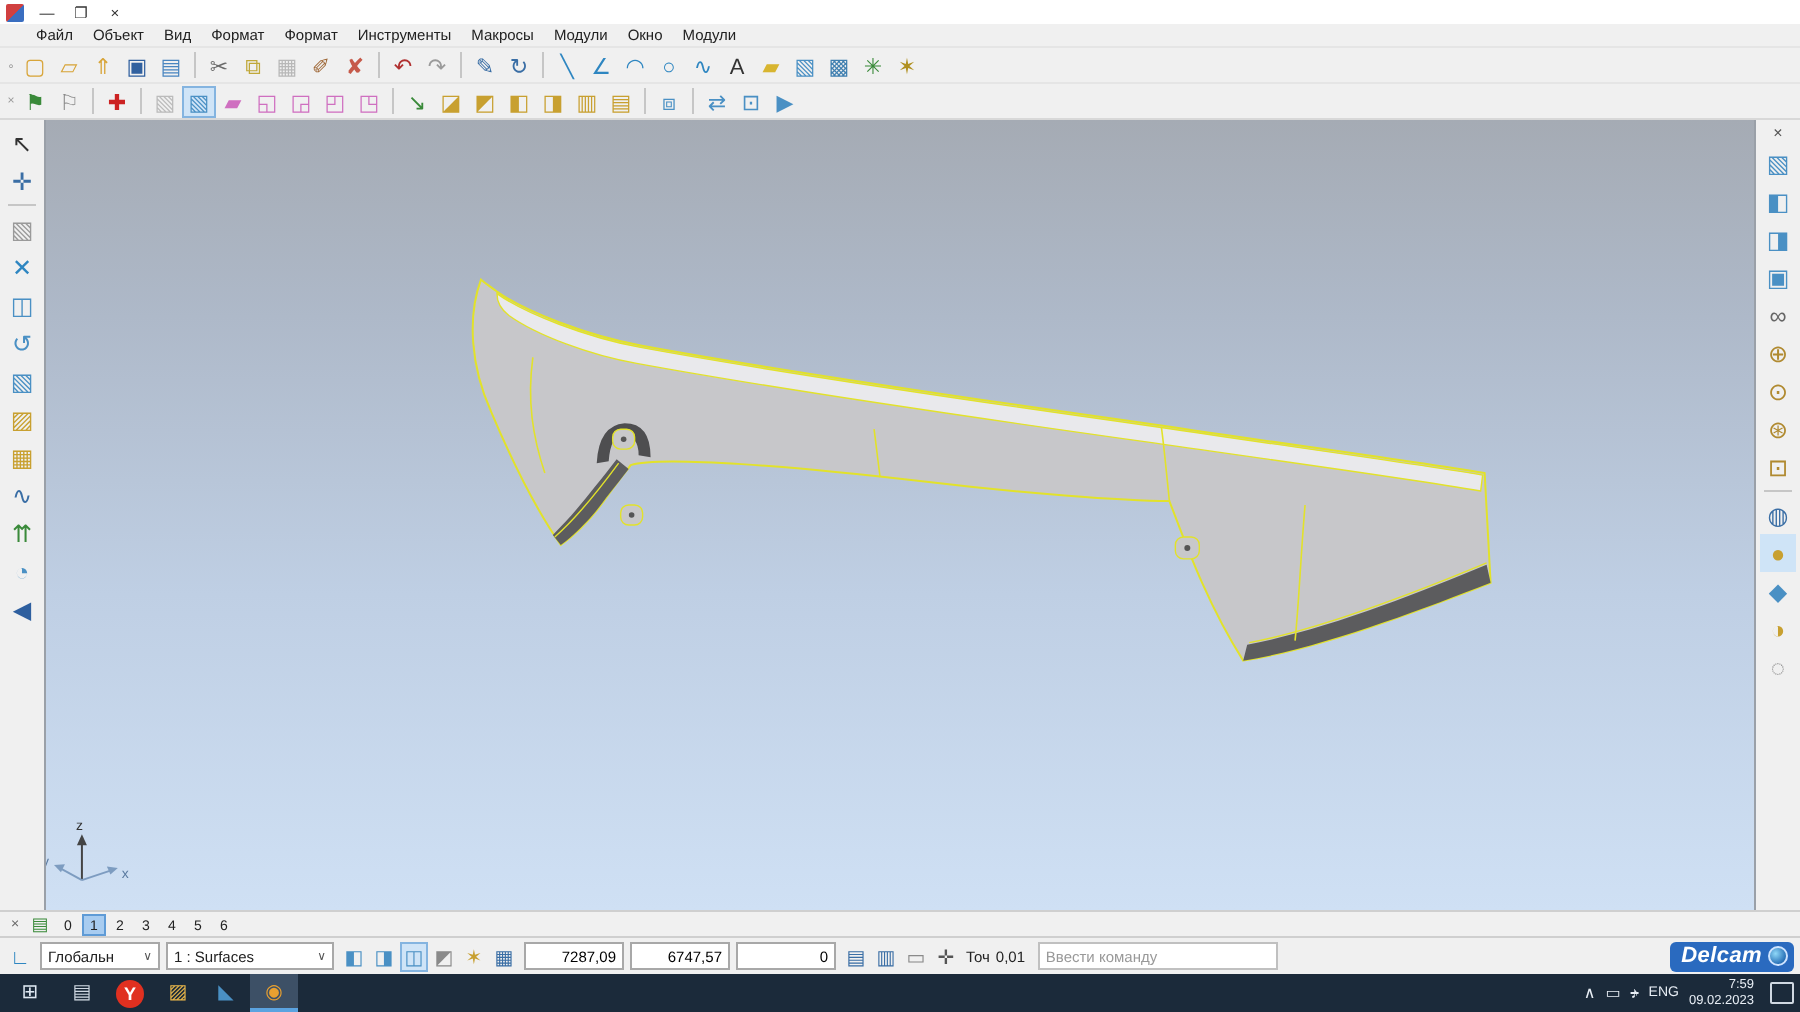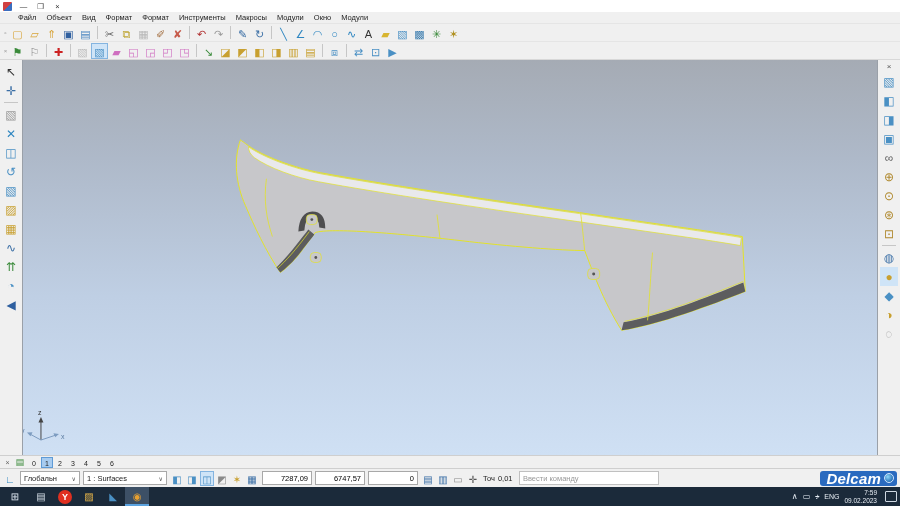--- a/index.html
+++ b/index.html
@@ -57,26 +57,26 @@
   .sb-icon { font-size:10px; width:14px; text-align:center; border:1px solid transparent; height:15px; line-height:15px;}
   .sb-icon.sel { background:#cfe4f7; border:1px solid #84b4e0; }
   .dd { background:#fff; border:1px solid #a8a8a8; height:14px; display:flex; align-items:center;
     justify-content:space-between; font-size:7.5px; color:#222; padding:0 3px; gap:3px; }
   .dd .chev { font-size:6px; color:#555; }
   .dd.workplane { width:60px; } .dd.level { width:84px; }
   .coord { width:50px; height:14px; border:1px solid #a8a8a8; background:#fff; font-size:7.5px;
     text-align:right; padding:0 3px; font-family:"Liberation Sans",sans-serif; }
   .tol-label { font-size:7.5px; color:#222; }
   .tol-value { font-size:7.5px; color:#222; width:18px; }
-  .cmd { width:140px; height:14px; border:1px solid #c0c0c0; background:#fff; font-size:7.5px;
+  .cmd { width:120px; height:14px; border:1px solid #c0c0c0; background:#fff; font-size:7.5px;
     padding:0 3px; font-family:"Liberation Sans",sans-serif; }
   .cmd::placeholder { color:#999; }
   .delcam { margin-left:auto; background:#2a6abf; color:#fff; height:15px; border-radius:3px;
     display:flex; align-items:center; gap:3px; padding:0 3px 0 6px; }
-  .delcam .logo-text { font-size:15px; font-weight:bold; font-style:italic; letter-spacing:.2px; }
+  .delcam .logo-text { font-size:11px; font-weight:bold; font-style:italic; letter-spacing:.2px; }
   .delcam .globe { width:10px; height:10px; border-radius:50%;
     background:radial-gradient(circle at 35% 35%, #8fd8f8, #2a72b8 70%, #174f86); border:1px solid #cfe4ff; }
 
   
   .taskbar { height:19px; background:#1b2a3a; display:flex; align-items:center; padding:0 3px; gap:2px; }
   .taskbar .icon { width:24px; height:19px; font-size:10px; line-height:19px; text-align:center; color:#dfe8f2; }
   .taskbar .icon.round { width:14px; height:14px; line-height:14px; border-radius:50%; margin:0 5px;
     font-size:9px; font-weight:bold; }
   .taskbar .icon.active { background:#3d5066; box-shadow:inset 0 -2px 0 #5ba3e0; }
   .tray { margin-left:auto; display:flex; align-items:center; gap:5px; color:#e8eef5; }

